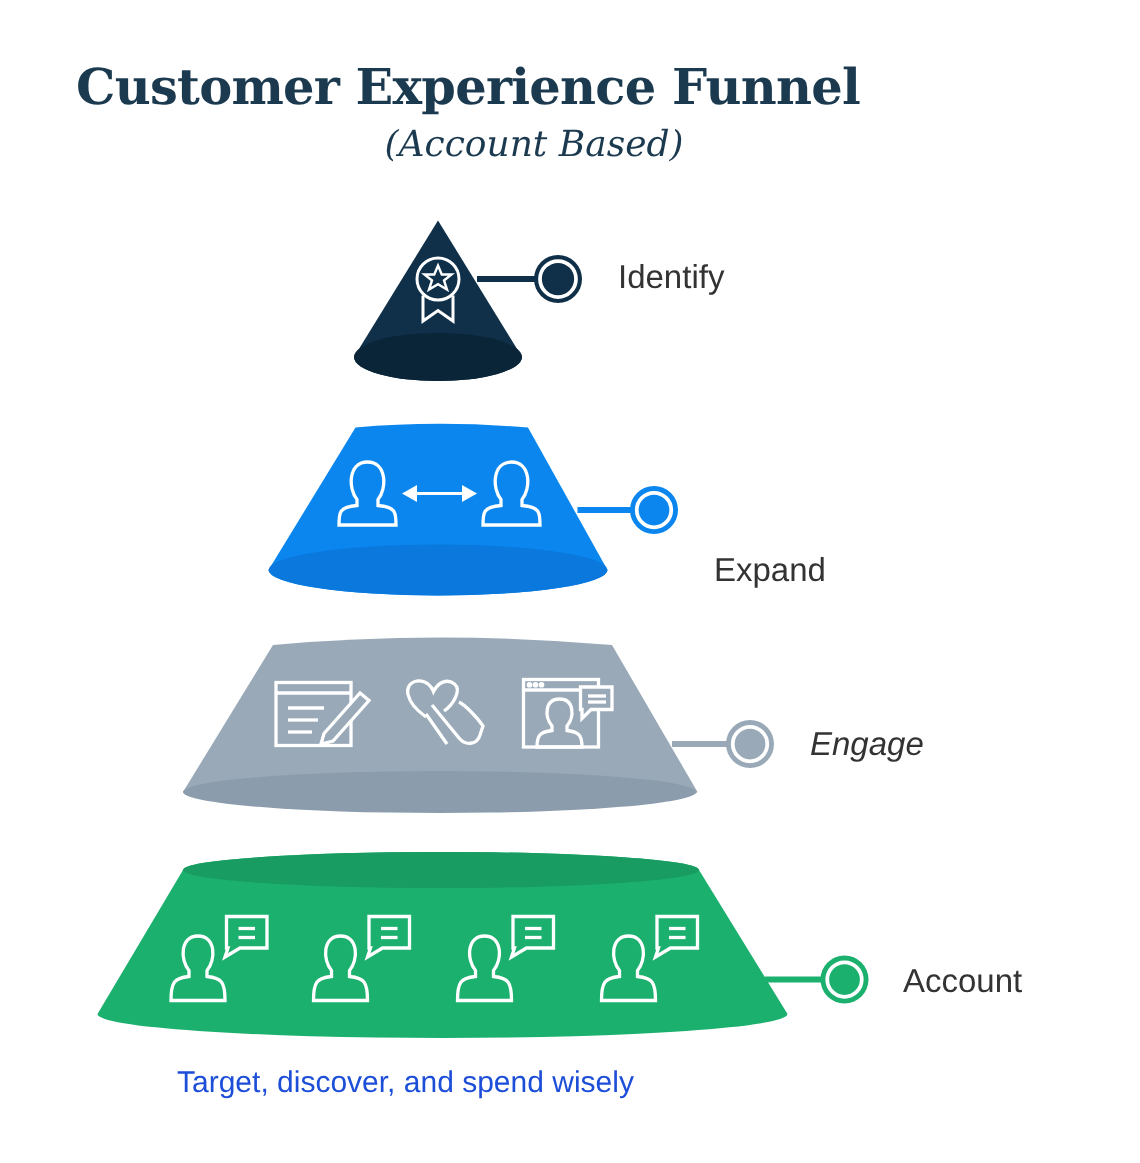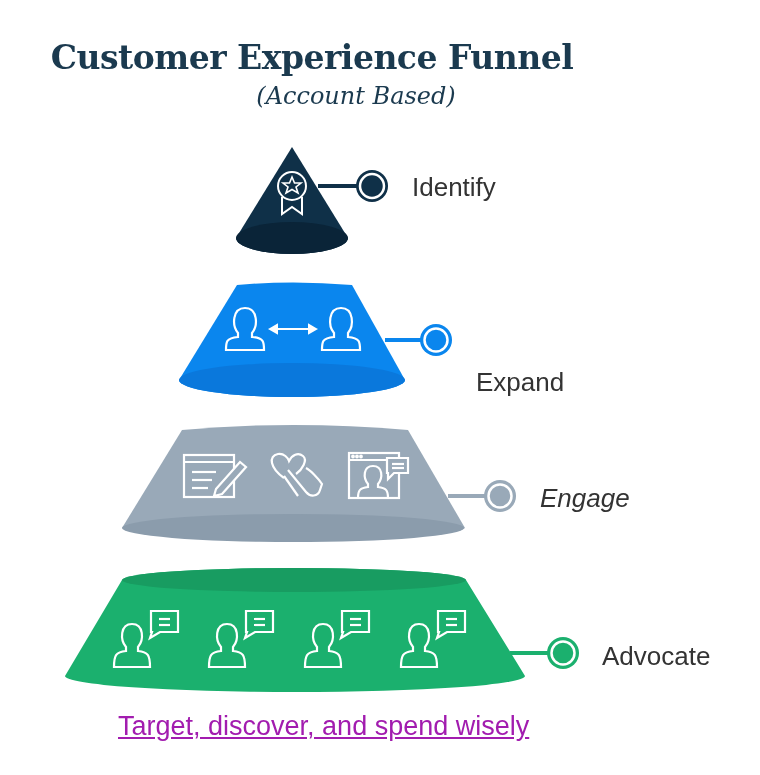--- a/index.html
+++ b/index.html
@@ -9,25 +9,25 @@
       font-family: "DejaVu Serif", serif; font-weight: bold; font-size: 33px;
       color: #1b3a4f; letter-spacing: -0.5px;
     }
     .subtitle {
       position: absolute; left: 0; width: 712px; top: 82px; text-align: center;
       font-family: "DejaVu Serif", serif; font-style: italic; font-size: 24px;
       color: #1b3a4f;
     }
     .stage-label {
       position: absolute; font-family: "Liberation Sans", sans-serif;
-      font-size: 26px; color: #333333;
+      font-size: 22px; color: #333333;
     }
     .caption {
       position: absolute; left: 118px; top: 711px;
-      font-family: "Liberation Sans", sans-serif; font-size: 27px; color: #a21caf; text-decoration: underline;
+      font-family: "Liberation Sans", sans-serif; font-size: 20px; color: #1d4ed8;
     }
     svg.diagram { position: absolute; left: 0; top: 0; }
   </style>
 </head>
 <body>
 
 <div class="title">Customer Experience Funnel</div>
 <div class="subtitle">(Account Based)</div>
 
 <svg class="diagram" width="760" height="775" viewBox="0 0 760 775">
@@ -135,15 +135,15 @@
       <line class="stroke-3" x1="510" y1="653" x2="551" y2="653" stroke-width="4" stroke="#1bb06e"></line>
       <circle class="fill-3" cx="563" cy="653" r="16" fill="#1bb06e"></circle>
       <circle cx="563" cy="653" r="11.5" fill="none" stroke="#ffffff" stroke-width="2.5"></circle>
     </g>
   </g>
 </svg>
 
 <div class="stage-label" style="left:412px; top:172px;">Identify</div>
 <div class="stage-label" style="left:476px; top:327px;margin-top:40px;">Expand</div>
 <div class="stage-label" style="left:540px; top:483px;font-style:italic;">Engage</div>
-<div class="stage-label" style="left:602px; top:641px;">Advocate</div>
+<div class="stage-label" style="left:602px; top:641px;">Account</div>
 
 <div class="caption">Target, discover, and spend wisely</div>
 
 </body></html>

